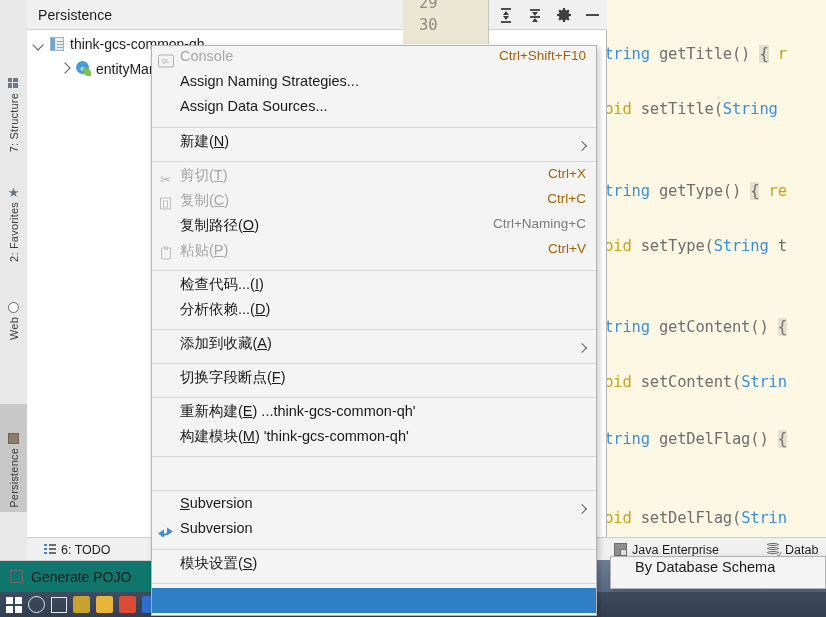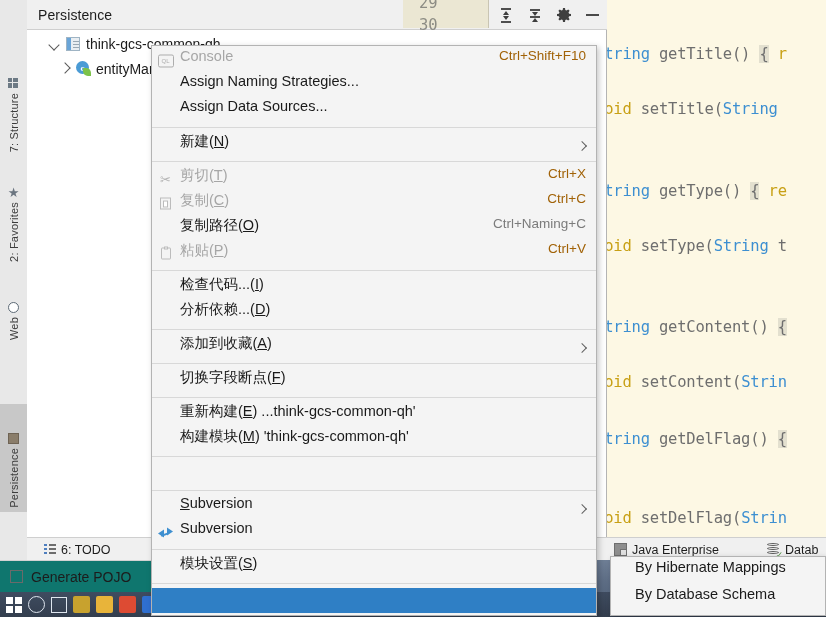--- a/index.html
+++ b/index.html
@@ -125,21 +125,21 @@
     width: 14px; height: 14px; position: relative;
   }
   .gear-ico svg { display: block; }
   .min-ico {
     width: 13px; height: 2px; background: #4a4a4a;
   }
 
   
   .tree { position: absolute; left: 0; top: 31px; width: 580px; }
   .tree-row { height: 25px; display: flex; align-items: center; font-size: 14px; color: #1b1b1b; }
-  .tree-row.lvl1 { padding-left: 20px; }
+  .tree-row.lvl1 { padding-left: 4px; }
   .tree-row.lvl2 { padding-left: 30px; }
   .twisty {
     width: 15px; height: 15px; position: relative; flex: none; margin-right: 4px;
   }
   .twisty.down::after {
     content: ""; position: absolute; left: 3px; top: 5px;
     width: 7px; height: 7px;
     border-right: 1.7px solid #5a5a5a; border-bottom: 1.7px solid #5a5a5a;
     transform: rotate(45deg);
   }
@@ -183,21 +183,21 @@
     position: absolute; left: 0; white-space: pre; font-size: 15.5px;
     font-family: "DejaVu Sans Mono", monospace;
     color: #6e6e6e; letter-spacing: -.2px;
   }
   .kw  { color: #c8a015; }
   .typ { color: #3d8fd1; }
   .brace-hl { background: #e3e0cf; }
 
   
   .gutter-float {
-    position: absolute; left: 403px; top: 0; width: 86px; height: 28px;
+    position: absolute; left: 403px; top: 0; width: 86px; height: 44px;
     background: #ebe7d3; border-right: 1px solid #c9c5b3; box-sizing: border-box;
   }
   .gutter-float .ln {
     position: absolute; left: 16px; font-size: 15.5px; color: #8c8c84;
     font-family: "DejaVu Sans Mono", monospace;
   }
 
   
   .status-bar {
     position: absolute; left: 27px; top: 537px; width: 799px; height: 23px;
@@ -585,20 +585,17 @@
     <div class="msep"></div>
 
     <div class="mi selected">
       <span class="mi-label"></span>
 
     </div>
   </div>
 
   <div class="sub-menu">
     <div class="mi">
-      <span class="mi-label">By Hibernate Mappings</span>
-    </div>
-    <div class="mi">
       <span class="mi-label">By Database Schema</span>
     </div>
   </div>
 
 </div>
 
 </body></html>

